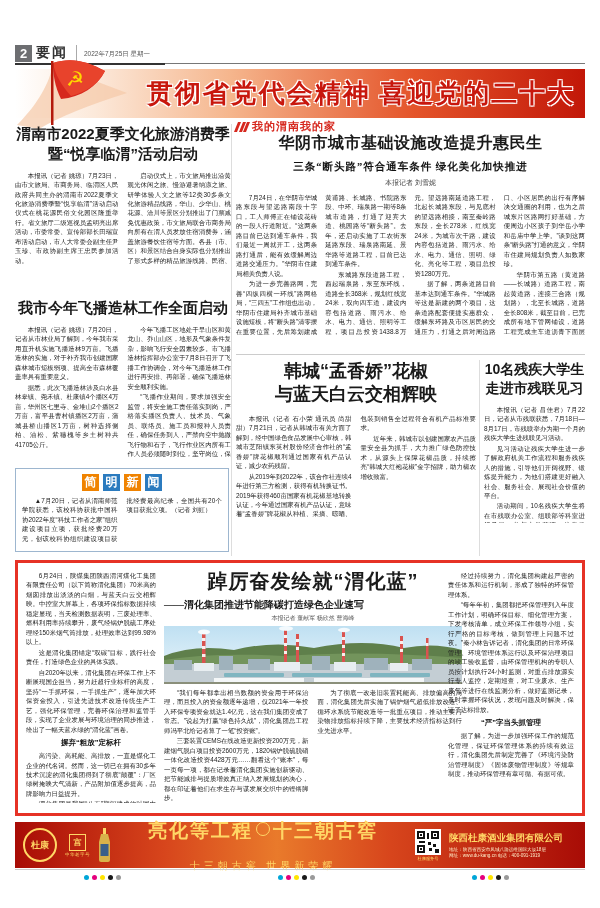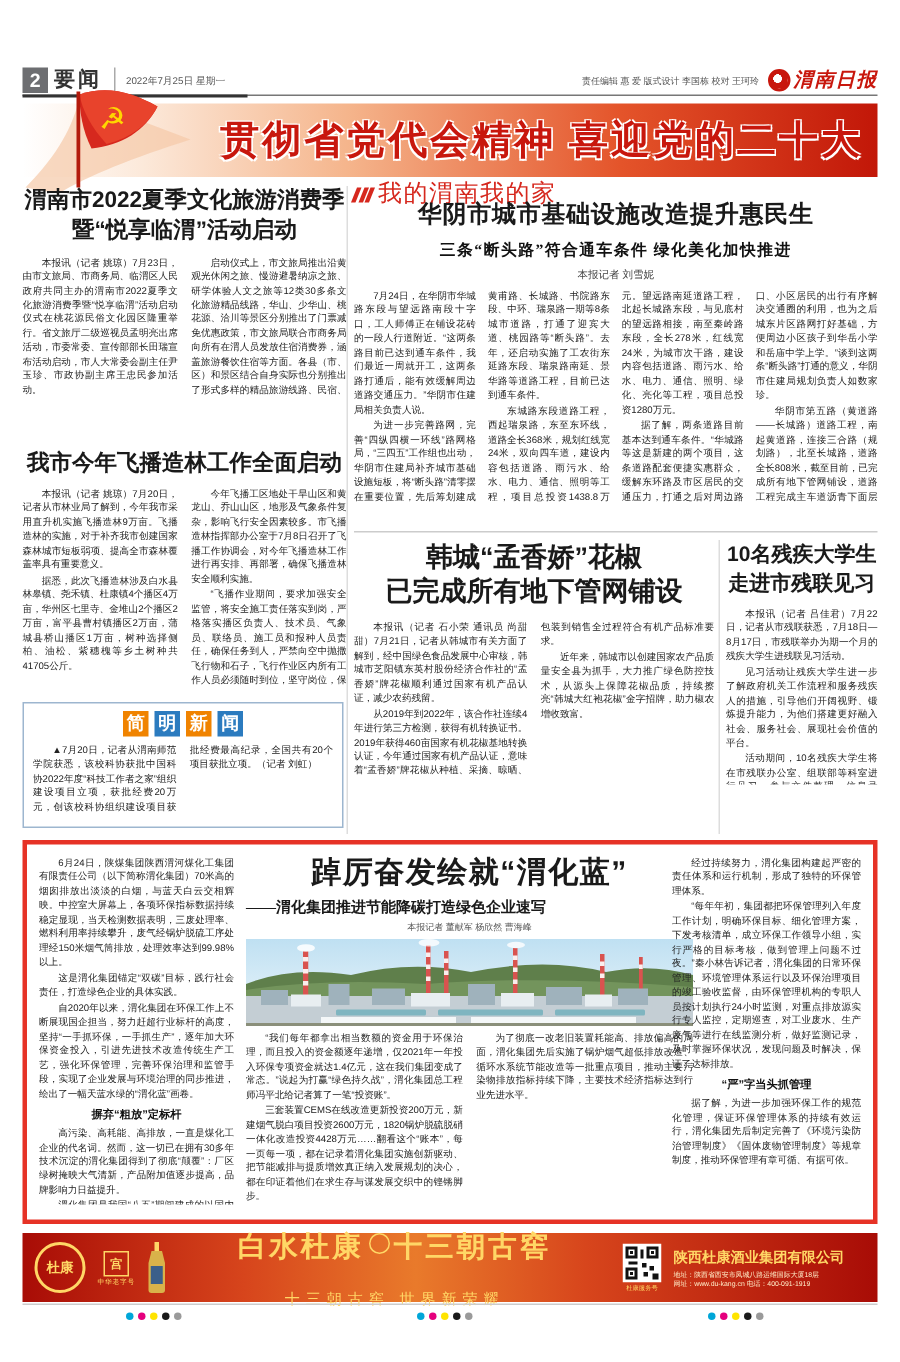--- a/index.html
+++ b/index.html
@@ -57,21 +57,21 @@
 
   
   .vline1{position:absolute;left:231px;top:124px;height:432px;width:1px;background:#ddd;}
   .hlineM{position:absolute;left:236px;right:15px;top:354px;height:1px;background:#ccc;}
   .vline2{position:absolute;left:479px;top:360px;height:196px;width:1px;background:#ddd;}
 
   
   .kicker{position:absolute;left:236px;top:119px;display:flex;align-items:center;gap:4px;}
   .slashes{display:flex;gap:1.5px;}
   .slashes i{display:block;width:3px;height:10px;background:#d6281e;transform:skewX(-22deg);}
-  .kicker-txt{font-size:16px;font-weight:normal;color:#d6281e;letter-spacing:1px;text-align:center;}
+  .kicker-txt{font-size:11px;font-weight:bold;color:#d6281e;letter-spacing:1px;text-align:center;}
 
   .artH{position:absolute;left:236px;top:133px;width:349px;}
   .artH .t{font-size:16px;font-weight:bold;text-align:center;letter-spacing:.5px;}
   .sub-kai{font-family:Liberation Serif, serif;font-weight:bold;font-size:10.5px;
            text-align:center;letter-spacing:1px;margin-top:6px;color:#111;}
   .byline{font-size:7px;color:#444;text-align:center;margin-top:4px;}
   .artH .body-txt{margin-top:5px;height:150px;}
 
   .hancheng{position:absolute;left:236px;top:360px;width:240px;}
   .hancheng .t{font-size:18px;font-weight:bold;text-align:center;line-height:1.3;}
@@ -129,27 +129,20 @@
 </head>
 <body>
 
 <div class="page" data-interactable="false">
 
   <div class="hdr" data-interactable="false">
     <span class="pageno" data-interactable="false">2</span>
     <span class="secname" data-interactable="false">要闻</span>
     <span class="hdr-div" data-interactable="false"></span>
     <span class="hdr-date" data-interactable="false">2022年7月25日 星期一</span>
-    <span class="hdr-right">
-      <span class="credits" data-interactable="false">责任编辑 惠 爱  版式设计 李国栋  校对 王珂玲</span>
-      <span class="masthead" data-interactable="false">
-        <span class="mh-emblem" data-interactable="false"></span>
-        <span class="mh-name" data-interactable="false">渭南日报</span>
-      </span>
-    </span>
   </div>
   <div class="hdr-line" data-interactable="false"></div>
   <div class="hdr-line2" data-interactable="false"></div>
 
   <div class="banner" data-interactable="false">
     <svg class="flag" width="128" height="78" viewBox="0 0 128 78" data-interactable="false">
       <path d="M8 72 C30 50 40 30 44 12 L118 40 C80 52 50 64 30 76 Z" fill="#f5c9a8" opacity="0.7"></path>
       <path d="M44 10 C62 4 78 8 96 18 C88 34 72 44 52 46 C46 34 44 22 44 10 Z" fill="#d6281e"></path>
       <path d="M44 10 C62 4 78 8 96 18 C90 30 78 39 62 43 C52 32 46 21 44 10 Z" fill="#e8432c"></path>
       <rect x="42" y="8" width="2.5" height="64" fill="#b31a0c"></rect>
@@ -210,21 +203,21 @@
         <p>7月24日，在华阴市华城路东段与望远路南段十字口，工人师傅正在铺设花砖的一段人行道附近。“这两条路目前已达到通车条件，我们最近一周就开工，这两条路打通后，能有效缓解周边道路交通压力。”华阴市住建局相关负责人说。</p>
         <p>为进一步完善路网，完善“四纵四横一环线”路网格局，“三四五”工作组也出动，华阴市住建局补齐城市基础设施短板，将“断头路”清零摆在重要位置，先后筹划建成黄甫路、长城路、书院路东段、中环、瑞泉路一期等8条城市道路，打通了迎宾大道、桃园路等“断头路”。去年，还启动实施了工农街东延路东段、瑞泉路南延、景华路等道路工程，目前已达到通车条件。</p>
         <p>东城路东段道路工程，西起瑞泉路，东至东环线，道路全长368米，规划红线宽24米，双向四车道，建设内容包括道路、雨污水、给水、电力、通信、照明等工程，项目总投资1438.8万元。望远路南延道路工程，北起长城路东段，与见底村的望远路相接，南至秦岭路东段，全长278米，红线宽24米，为城市次干路，建设内容包括道路、雨污水、给水、电力、通信、照明、绿化、亮化等工程，项目总投资1280万元。</p>
         <p>据了解，两条道路目前基本达到通车条件。“华城路等这是新建的两个项目，这条道路配套便捷实惠群众，缓解东环路及市区居民的交通压力，打通之后对周边路口、小区居民的出行有序解决交通圈的利用，也为之后城东片区路网打好基础，方便周边小区孩子到华岳小学和岳庙中学上学。”谈到这两条“断头路”打通的意义，华阴市住建局规划负责人如数家珍。</p>
         <p>华阴市第五路（黄道路——长城路）道路工程，南起黄道路，连接三合路（规划路），北至长城路，道路全长808米，截至目前，已完成所有地下管网铺设，道路工程完成主车道沥青下面层铺设和人行道水稳层铺设，具备通车条件，项目建成后将进一步完善华阴市中湖片区域内路网，完善太华中学、太华小学以及第三幼儿园配套设施，改善周边居民环境。</p>
       </div>
   </div>
 
   <div class="hancheng" data-interactable="false">
     <div class="t" data-interactable="false">韩城“孟香娇”花椒</div>
-    <div class="t" data-interactable="false">已完成所有地下管网铺设</div>
+    <div class="t" data-interactable="false">与蓝天白云交相辉映</div>
     <div class="body-txt cols2" style="height:118px" data-interactable="false">
         <p>本报讯（记者 石小荣 通讯员 尚甜甜）7月21日，记者从韩城市有关方面了解到，经中国绿色食品发展中心审核，韩城市芝阳镇东英村股份经济合作社的“孟香娇”牌花椒顺利通过国家有机产品认证，减少农药残留。</p>
         <p>从2019年到2022年，该合作社连续4年进行第三方检测，获得有机转换证书。2019年获得460亩国家有机花椒基地转换认证，今年通过国家有机产品认证，意味着“孟香娇”牌花椒从种植、采摘、晾晒、包装到销售全过程符合有机产品标准要求。</p>
         <p>近年来，韩城市以创建国家农产品质量安全县为抓手，大力推广绿色防控技术，从源头上保障花椒品质，持续擦亮“韩城大红袍花椒”金字招牌，助力椒农增收致富。</p>
       </div>
   </div>
 
   <div class="disabled-a" data-interactable="false">
     <div class="t" data-interactable="false">10名残疾大学生</div>
     <div class="t" data-interactable="false">走进市残联见习</div>
@@ -345,21 +338,21 @@
       <span class="lzh-ic" data-interactable="false">宫</span>
       <span class="lzh-cap" data-interactable="false">中华老字号</span>
     </span>
     <svg width="13" height="34" viewBox="0 0 13 34" data-interactable="false">
       <rect x="5" y="0" width="3" height="6" fill="#ffd766"></rect>
       <path d="M3 6 L10 6 L12 14 L12 32 Q12 34 10 34 L3 34 Q1 34 1 32 L1 14 Z" fill="#d9b24a"></path>
       <rect x="2.5" y="16" width="8" height="12" fill="#3b5f8a"></rect>
     </svg>
     <span class="brand" data-interactable="false">
       <span class="brand-l1">
-        <span data-interactable="false">白水杜康</span><span class="dot" data-interactable="false"></span><span data-interactable="false">十三朝古窖</span>
+        <span data-interactable="false">亮化等工程</span><span class="dot" data-interactable="false"></span><span data-interactable="false">十三朝古窖</span>
       </span>
       <div class="brand-l2" data-interactable="false">十三朝古窖  世界新荣耀</div>
     </span>
     <span class="qrwrap" data-interactable="false">
       <svg width="26" height="26" viewBox="0 0 26 26" data-interactable="false">
         <rect width="26" height="26" fill="#fff"></rect>
         <g fill="#111">
           <rect x="2" y="2" width="8" height="8"></rect>
             <rect x="16" y="2" width="8" height="8"></rect>
             <rect x="2" y="16" width="8" height="8"></rect>

